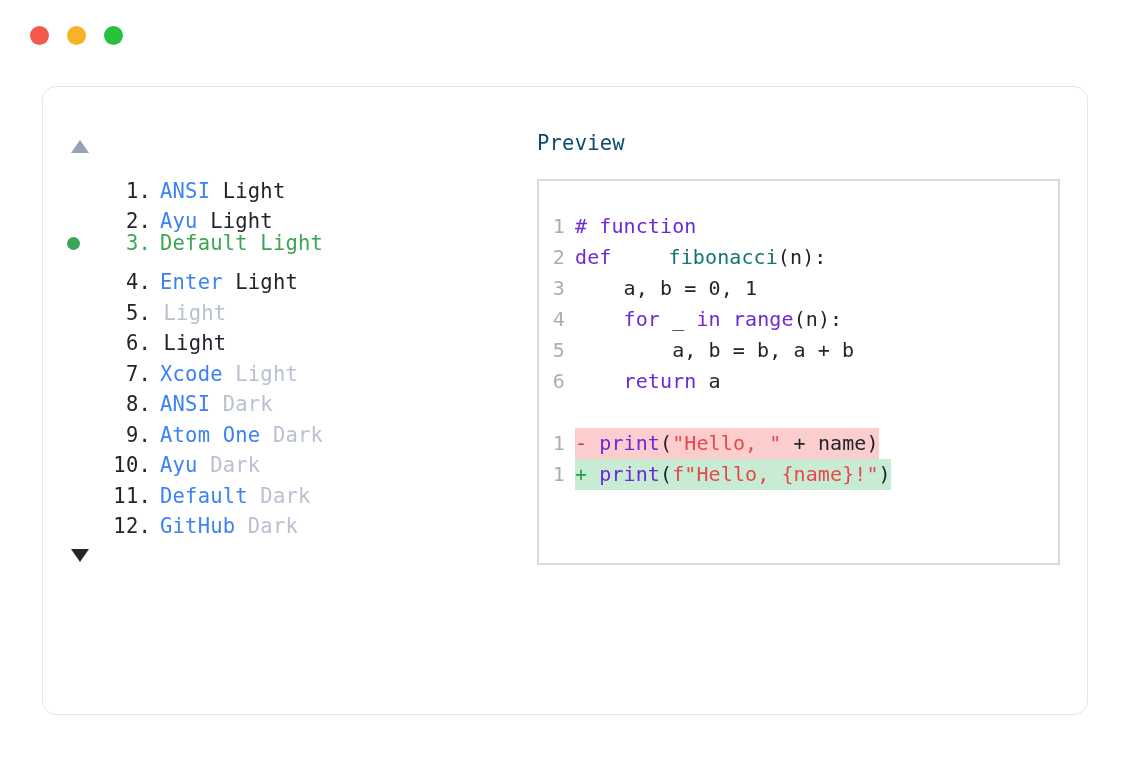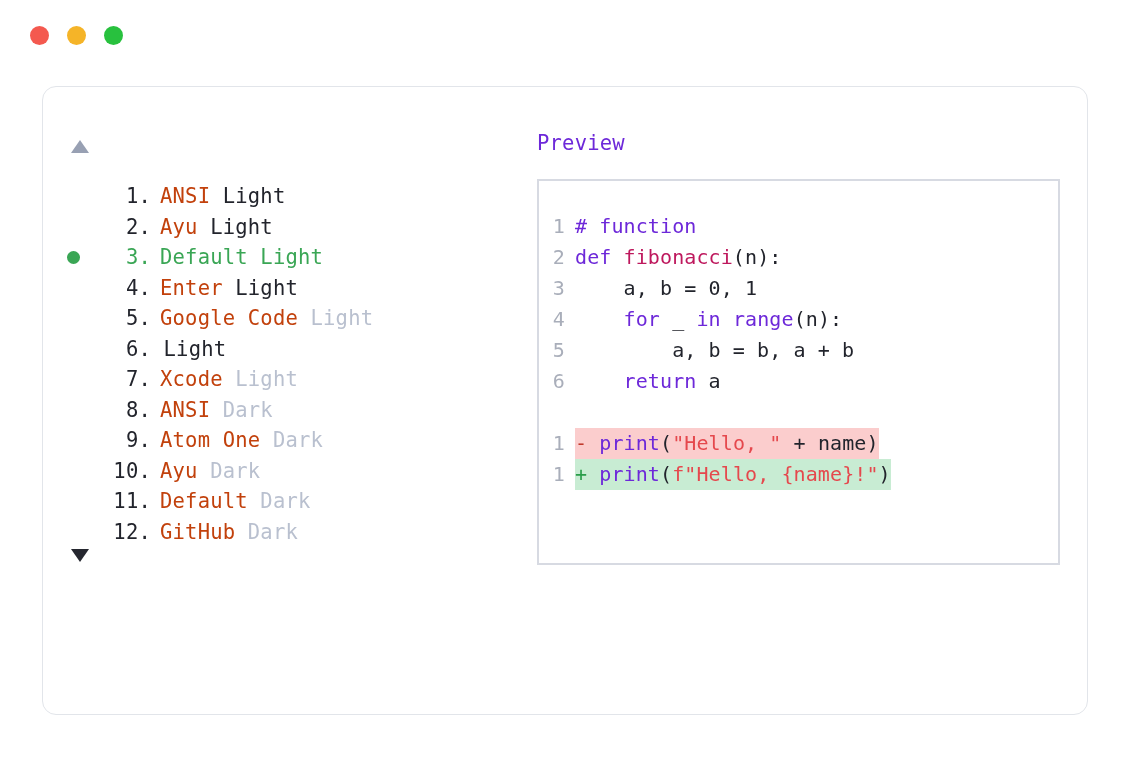--- a/index.html
+++ b/index.html
@@ -96,22 +96,22 @@
     width: 13px; height: 13px;
     border-radius: 50%;
     background: #3aa655;
     margin-left: 2px;
   }
   .idx {
     width: 56px; flex: none;
     text-align: right;
     color: #22242c;
   }
-  .name  { color: #c2410c; margin-left: 9px; }
-  .variant { margin-left: 0; margin-top: 14px; }
+  .name  { color: #3b82f6; margin-left: 9px; }
+  .variant { margin-left: 0; }
   .variant-strong { color: #22242c; }
   .variant-dim    { color: #b9c0cf; }
   .row-selected .idx,
   .row-selected .idx-sep,
   .row-selected .name,
   .row-selected .variant { color: #3aa655; }
 
   
   .hint {
     position: absolute;
@@ -121,21 +121,21 @@
     line-height: 28px;
     color: #aab1c1;
     white-space: pre;
     letter-spacing: 0.2px;
   }
 
   
   .preview-label {
     font-size: 20.5px;
     line-height: 28px;
-    color: #6d28d9;
+    color: #0c4a6e;
     white-space: pre;
     letter-spacing: 0.2px;
   }
   .preview-box {
     margin-top: 22px;
     width: 523px;
     height: 386px;
     border: 2px solid #d7dae2;
     background: #ffffff;
     padding: 30px 0 0 0;
@@ -151,21 +151,21 @@
   .ln {
     width: 36px; flex: none;
     text-align: right;
     color: #a9aeba;
     padding-right: 10px;
   }
   .code-body { display: inline-block; }
 
   .tok-comment { color: #6d28d9; }
   .tok-kw      { color: #6d28d9; }
-  .tok-fn      { color: #be185d; }
+  .tok-fn      { color: #0f766e; margin-left: 45px; }
   .tok-str     { color: #e5484d; }
   .tok-plain   { color: #22242c; }
   .tok-num     { color: #22242c; }
 
   .diff-block { margin-top: 31px; }
   .diff-line { display: flex; align-items: baseline; }
   .diff-mark { padding-right: 0; }
   .diff-text { display: inline-block; }
   .diff-del .diff-text { background: #fbcdcd; }
   .diff-add .diff-text { background: #c8ecd3; }
@@ -190,21 +190,21 @@
         <div class="col-left">
 
 
           <div class="arrow-up"></div>
 
           <ul class="theme-list" id="theme-list">
               <li class="theme-row"><span class="bullet-cell"></span><span class="idx">1.</span><span class="name">ANSI</span><span> </span><span class="variant variant-strong">Light</span></li>
               <li class="theme-row"><span class="bullet-cell"></span><span class="idx">2.</span><span class="name">Ayu</span><span> </span><span class="variant variant-strong">Light</span></li>
               <li class="theme-row row-selected"><span class="bullet-cell"><span class="bullet"></span></span><span class="idx">3.</span><span class="name">Default</span><span> </span><span class="variant variant-strong">Light</span></li>
               <li class="theme-row"><span class="bullet-cell"></span><span class="idx">4.</span><span class="name">Enter</span><span> </span><span class="variant variant-strong">Light</span></li>
-              <li class="theme-row"><span class="bullet-cell"></span><span class="idx">5.</span><span class="name">Google Code</span><span> </span><span class="variant variant-dim">Light</span></li>
+              <li class="theme-row"><span class="bullet-cell"></span><span class="idx">5.</span><span> </span><span class="variant variant-dim">Light</span></li>
               <li class="theme-row"><span class="bullet-cell"></span><span class="idx">6.</span><span> </span><span class="variant variant-strong">Light</span></li>
               <li class="theme-row"><span class="bullet-cell"></span><span class="idx">7.</span><span class="name">Xcode</span><span> </span><span class="variant variant-dim">Light</span></li>
               <li class="theme-row"><span class="bullet-cell"></span><span class="idx">8.</span><span class="name">ANSI</span><span> </span><span class="variant variant-dim">Dark</span></li>
               <li class="theme-row"><span class="bullet-cell"></span><span class="idx">9.</span><span class="name">Atom One</span><span> </span><span class="variant variant-dim">Dark</span></li>
               <li class="theme-row"><span class="bullet-cell"></span><span class="idx">10.</span><span class="name">Ayu</span><span> </span><span class="variant variant-dim">Dark</span></li>
               <li class="theme-row"><span class="bullet-cell"></span><span class="idx">11.</span><span class="name">Default</span><span> </span><span class="variant variant-dim">Dark</span></li>
               <li class="theme-row"><span class="bullet-cell"></span><span class="idx">12.</span><span class="name">GitHub</span><span> </span><span class="variant variant-dim">Dark</span></li>
             </ul>
 
           <div class="arrow-down"></div>

